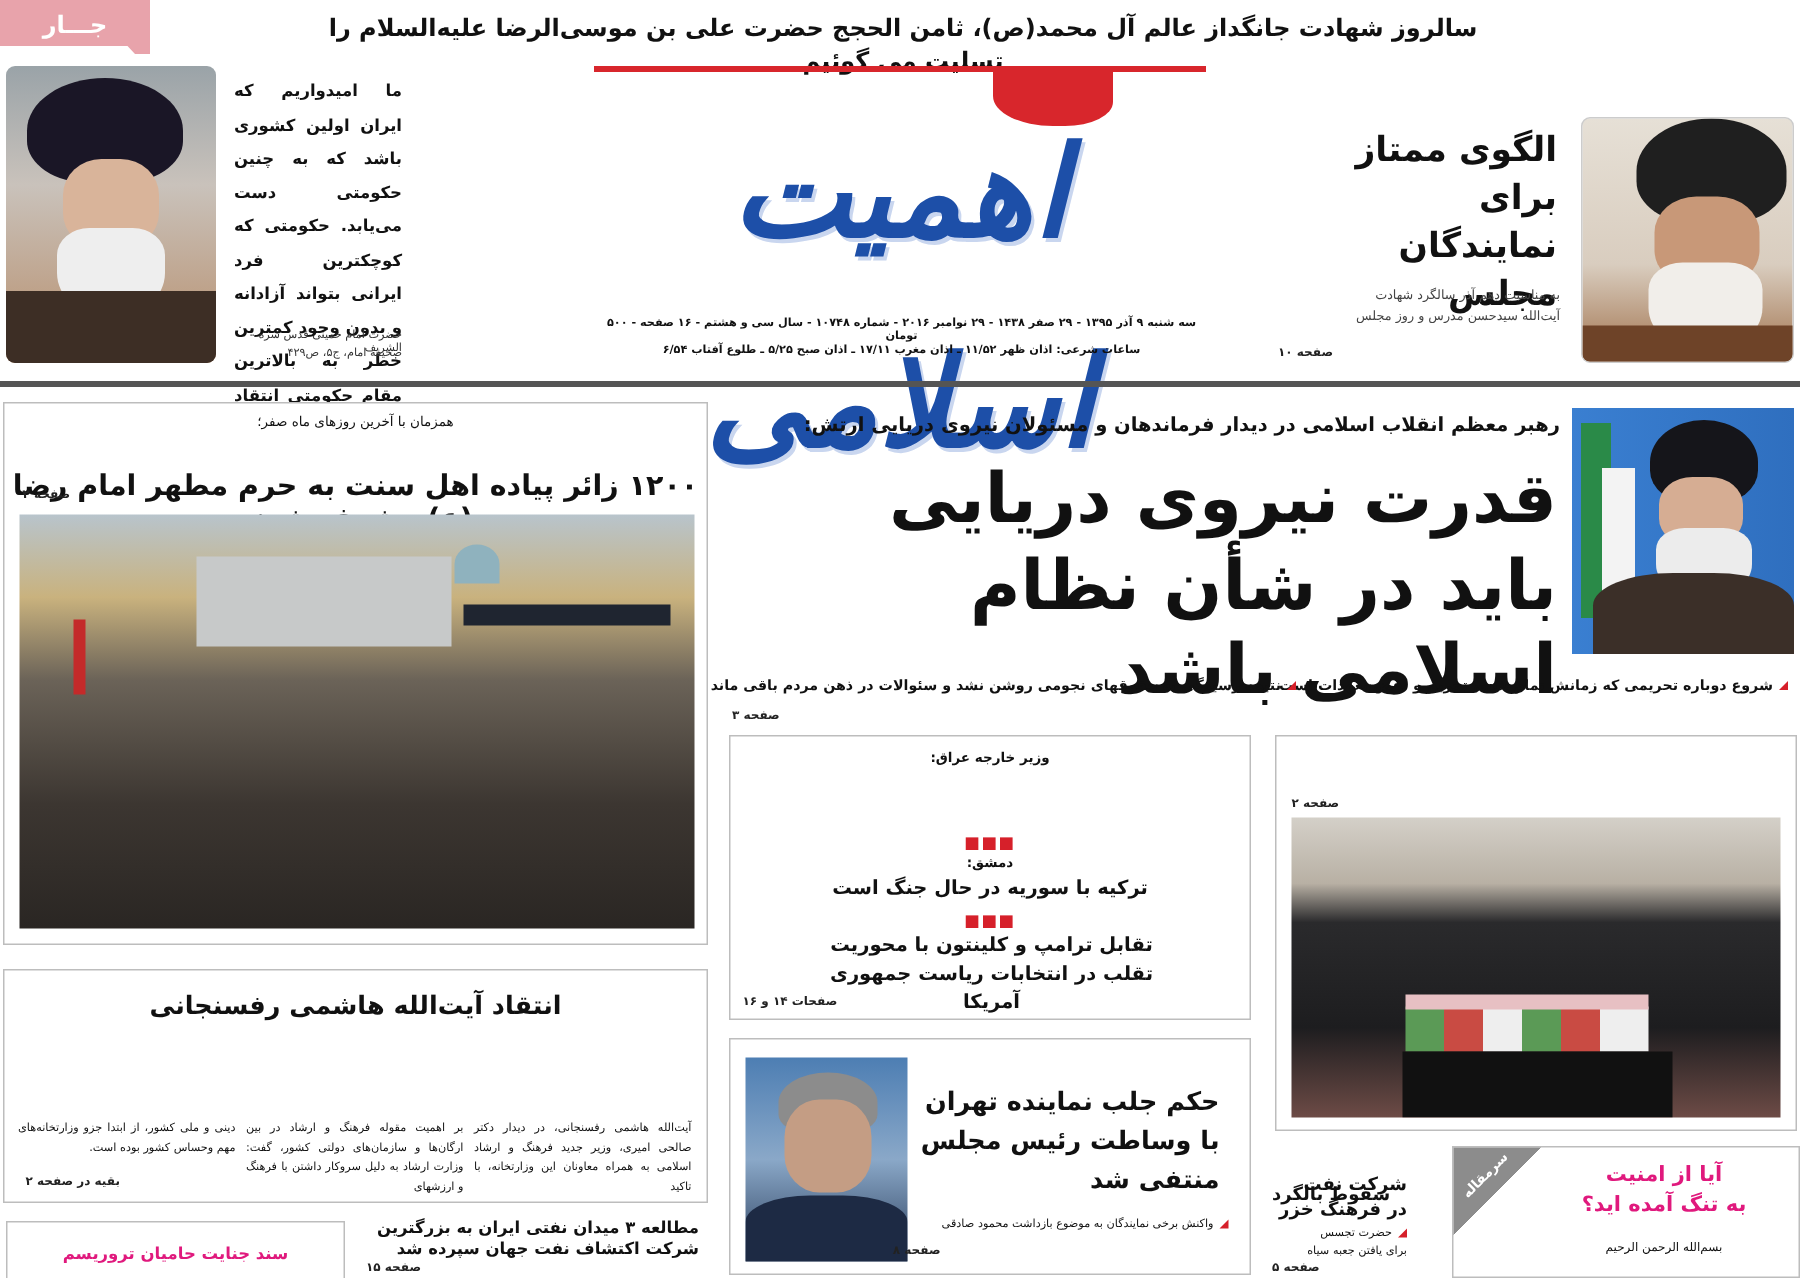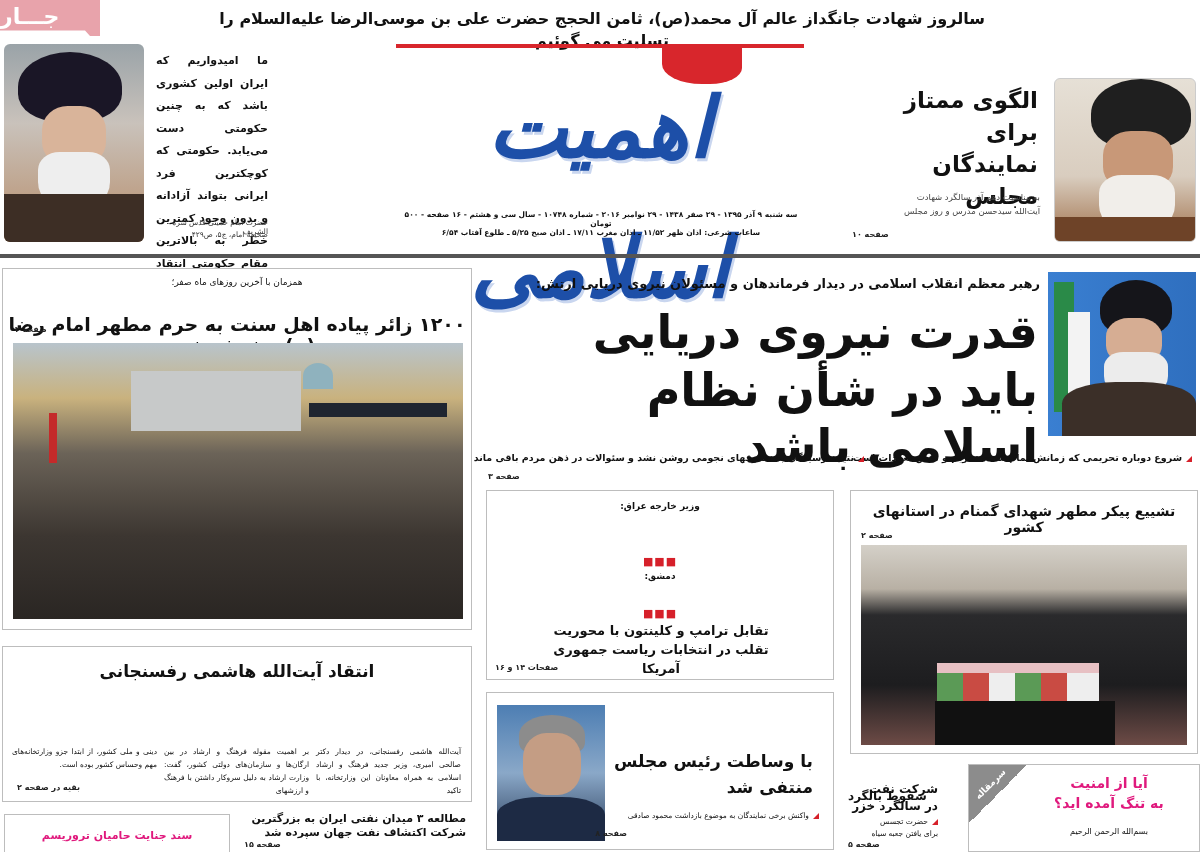--- a/index.html
+++ b/index.html
@@ -10,21 +10,21 @@
 .c{text-align:center}
 .b{font-weight:bold}
 .red-tri{display:inline-block;width:0;height:0;border-bottom:6px solid #d6202a;border-left:6px solid transparent;margin-left:4px;vertical-align:middle}
 .page-ref{font-size:8px;font-weight:bold;color:#222}
 .photo{position:absolute;overflow:hidden}
 .stars{color:#d6202a;font-size:11px;letter-spacing:1px;text-align:center;line-height:10px}
 </style>
 </head>
 <body>
 
-<div class="abs" style="left:0;top:0;width:100px;height:36px;background:#e8a3ab;color:#fff;font-size:22px;font-weight:bold;text-align:left;line-height:34px;clip-path:polygon(0 0,100% 0,100% 100%,90% 100%,85% 85%,0 85%);">
+<div class="abs" style="left:0;top:0;width:100px;height:36px;background:#e8a3ab;color:#fff;font-size:16px;font-weight:bold;text-align:center;line-height:34px;clip-path:polygon(0 0,100% 0,100% 100%,90% 100%,85% 85%,0 85%);">
   <span>جـــار</span>
 </div>
 
 <div class="abs b" style="right:208px;top:8px;width:780px;font-size:16px;text-align:center;line-height:22px;">سالروز شهادت جانگداز عالم آل محمد(ص)، ثامن الحجج حضرت علی بن موسی‌الرضا علیه‌السلام را تسلیت می گوئیم</div>
 
 <div class="photo" style="left:4px;top:44px;width:140px;height:198px;border-radius:6px;background:linear-gradient(180deg,#9aa3a8 0%,#c9c2bb 40%,#b78d6a 100%);">
   <div class="abs" style="left:14px;top:8px;width:104px;height:70px;border-radius:50% 50% 40% 40%;background:#1a1626;"></div>
   <div class="abs" style="left:38px;top:62px;width:64px;height:60px;border-radius:40%;background:#d9b49a;"></div>
   <div class="abs" style="left:34px;top:108px;width:72px;height:60px;border-radius:30% 30% 50% 50%;background:#eeeeee;"></div>
   <div class="abs" style="left:0;top:150px;width:140px;height:48px;background:#3d2e25;"></div>
@@ -80,27 +80,27 @@
 </div>
 <div class="abs" style="right:336px;top:452px;font-size:9.5px;font-weight:bold;">
   <span class="red-tri"></span><span>نتیجه رسیدگی به حقوقهای نجومی روشن نشد و سئوالات در ذهن مردم باقی ماند</span>
 </div>
 <div class="abs page-ref" style="left:488px;top:472px;">صفحه ۳</div>
 
 <div class="box" style="left:486px;top:490px;width:348px;height:190px;">
   <div class="abs b c" style="left:0;top:10px;width:100%;font-size:9px;">وزیر خارجه عراق:</div>
   <div class="abs stars" style="left:0;top:66px;width:100%;">■■■</div>
   <div class="abs b c" style="left:0;top:80px;width:100%;font-size:9px;">دمشق:</div>
+  <div class="abs b c" style="left:0;top:94px;width:100%;font-size:13px;">ترکیه با سوریه در حال جنگ است</div>
   <div class="abs stars" style="left:0;top:118px;width:100%;">■■■</div>
   <div class="abs b c" style="left:50px;top:130px;width:248px;font-size:13px;line-height:19px;">تقابل ترامپ و کلینتون با محوریت تقلب در انتخابات ریاست جمهوری آمریکا</div>
   <div class="abs page-ref" style="left:8px;top:172px;">صفحات ۱۴ و ۱۶</div>
 </div>
 
 <div class="box" style="left:850px;top:490px;width:348px;height:264px;">
-  <div class="abs b c" style="left:0;top:12px;width:100%;font-size:14px;">تشییع پیکر مطهر شهدای گمنام در استانهای کشور</div>
   <div class="abs page-ref" style="left:10px;top:40px;">صفحه ۲</div>
   <div class="photo" style="left:10px;top:54px;width:326px;height:200px;background:linear-gradient(180deg,#d4d0c8 0%,#b8b0a4 22%,#2a2a2c 35%,#1d1d1f 70%,#6d4b46 100%);">
     <div class="abs" style="left:76px;top:126px;width:162px;height:30px;background:linear-gradient(90deg,#5b9a56 0 16%,#c94b43 16% 32%,#eee 32% 48%,#5b9a56 48% 64%,#c94b43 64% 80%,#eee 80% 100%);"></div>
     <div class="abs" style="left:76px;top:118px;width:162px;height:10px;background:#e7c0c3;"></div>
     <div class="abs" style="left:74px;top:156px;width:180px;height:44px;background:#111;"></div>
   </div>
 </div>
 
 <div class="box" style="left:2px;top:646px;width:470px;height:156px;">
   <div class="abs b c" style="left:0;top:12px;width:100%;font-size:17px;line-height:25px;">انتقاد آیت‌الله هاشمی رفسنجانی</div>
@@ -109,31 +109,32 @@
   <div class="abs" style="right:314px;top:98px;width:145px;font-size:7.5px;line-height:13px;text-align:justify;">دینی و ملی کشور، از ابتدا جزو وزارتخانه‌های مهم وحساس کشور بوده است.</div>
   <div class="abs page-ref" style="left:14px;top:136px;">بقیه در صفحه ۲</div>
 </div>
 
 <div class="box" style="left:486px;top:692px;width:348px;height:158px;">
   <div class="photo" style="left:10px;top:12px;width:108px;height:136px;background:linear-gradient(180deg,#4d7eb3 0%,#8aa8c8 50%,#2b3e5c 100%);">
     <div class="abs" style="left:22px;top:10px;width:66px;height:40px;border-radius:50% 50% 30% 30%;background:#8c8c8c;"></div>
     <div class="abs" style="left:26px;top:28px;width:58px;height:62px;border-radius:40%;background:#c49d84;"></div>
     <div class="abs" style="left:0;top:92px;width:108px;height:44px;border-radius:40% 40% 0 0;background:#1d2a44;"></div>
   </div>
+  <div class="abs b" style="right:20px;top:30px;width:200px;font-size:17px;line-height:25px;text-align:right;">حکم جلب نماینده تهران</div>
   <div class="abs b" style="right:20px;top:56px;width:200px;font-size:17px;line-height:25px;">با وساطت رئیس مجلس</div>
   <div class="abs b" style="right:20px;top:82px;width:200px;font-size:17px;line-height:25px;text-align:right;">منتفی شد</div>
   <div class="abs" style="right:14px;top:118px;font-size:7.5px;">
     <span class="red-tri"></span><span>واکنش برخی نمایندگان به موضوع بازداشت محمود صادقی</span>
   </div>
   <div class="abs page-ref" style="right:206px;top:136px;">صفحه ۸</div>
 </div>
 
 <div class="abs b" style="left:848px;top:764px;width:90px;font-size:12px;line-height:17px;text-align:left;margin-top:24px;">سقوط بالگرد</div>
 <div class="abs b" style="left:848px;top:781px;width:90px;font-size:12px;line-height:17px;text-align:right;">شرکت نفت</div>
-<div class="abs b" style="left:848px;top:798px;width:90px;font-size:12px;line-height:17px;text-align:right;">در سالگرد خزر</div>
+<div class="abs b" style="left:848px;top:798px;width:90px;font-size:12px;line-height:17px;text-align:right;">در فرهنگ خزر</div>
 <div class="abs" style="left:848px;top:817px;width:90px;font-size:7.5px;text-align:right;">
   <span class="red-tri"></span><span>حضرت تجسس</span>
 </div>
 <div class="abs" style="left:848px;top:829px;width:90px;font-size:7.5px;text-align:right;">برای یافتن جعبه سیاه</div>
 <div class="abs page-ref" style="left:848px;top:840px;width:90px;text-align:left;">صفحه ۵</div>
 
 <div class="box" style="left:968px;top:764px;width:232px;height:88px;overflow:hidden;">
   <div class="abs" style="left:-1px;top:-1px;width:60px;height:60px;background:linear-gradient(135deg,#8c8c8c 50%,transparent 50%);"></div>
   <div class="abs b" style="left:2px;top:14px;font-size:9px;color:#fff;transform:rotate(-45deg);">سرمقاله</div>
   <div class="abs b c" style="left:60px;top:10px;width:160px;font-size:14px;color:#e0197d;">آیا از امنیت</div>

